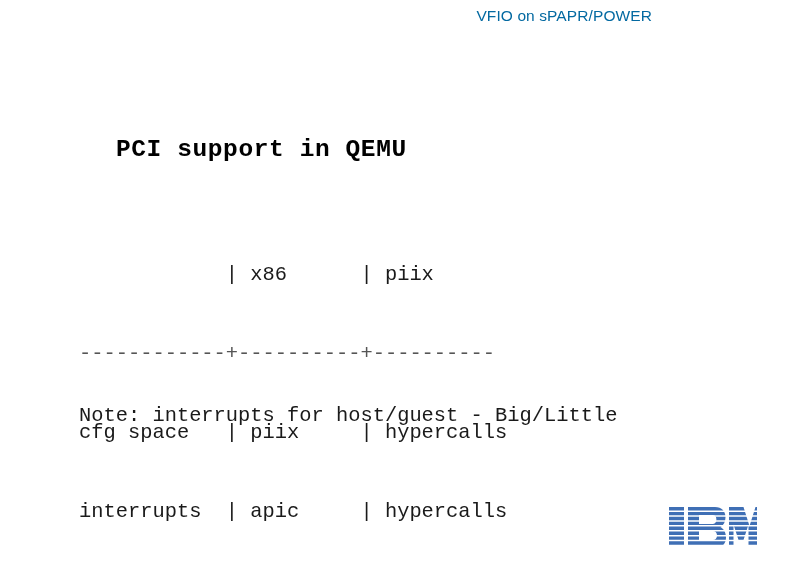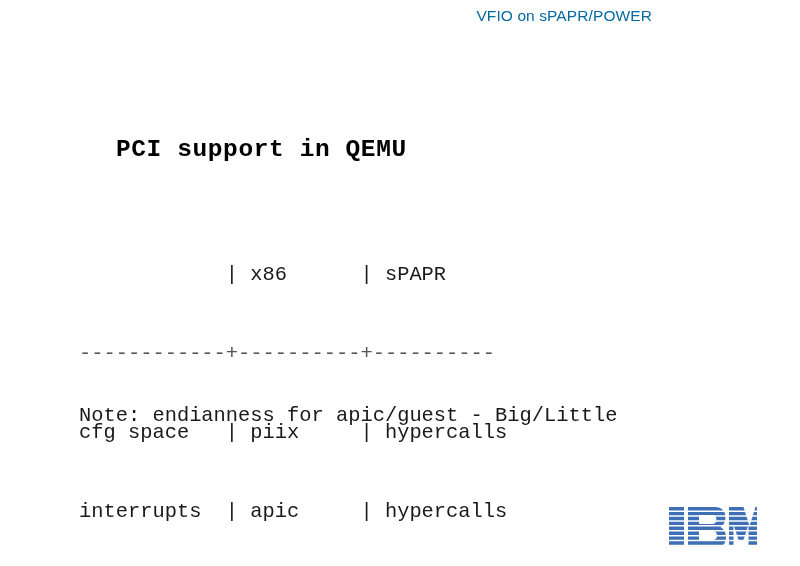--- a/index.html
+++ b/index.html
@@ -100,29 +100,29 @@
 </head>
 <body>
 
 <div class="slide">
 
   <div class="slide-header">VFIO on sPAPR/POWER</div>
 
   <div class="slide-title">PCI support in QEMU</div>
 
   <div class="ascii-block">
-    <div class="ascii-line">            | x86      | sPAPR</div>
+    <div class="ascii-line">            | x86      | piix</div>
     <div class="ascii-line ascii-sep">------------+----------+----------</div>
     <div class="ascii-line">cfg space   | piix     | hypercalls</div>
     <div class="ascii-line">interrupts  | apic     | hypercalls</div>
     
     
   </div>
 
-  <div class="slide-note">Note: endianness for apic/guest - Big/Little</div>
+  <div class="slide-note">Note: interrupts for host/guest - Big/Little</div>
 
   <div class="ibm-logo">
     <svg viewBox="0 0 88 41" xmlns="http://www.w3.org/2000/svg">
       <defs>
 
         <clipPath id="ibmStripes">
           <rect x="0" y="0" width="88" height="3.4"></rect>
           <rect x="0" y="4.9" width="88" height="3.4"></rect>
           <rect x="0" y="9.8" width="88" height="3.4"></rect>
           <rect x="0" y="14.7" width="88" height="3.4"></rect>

